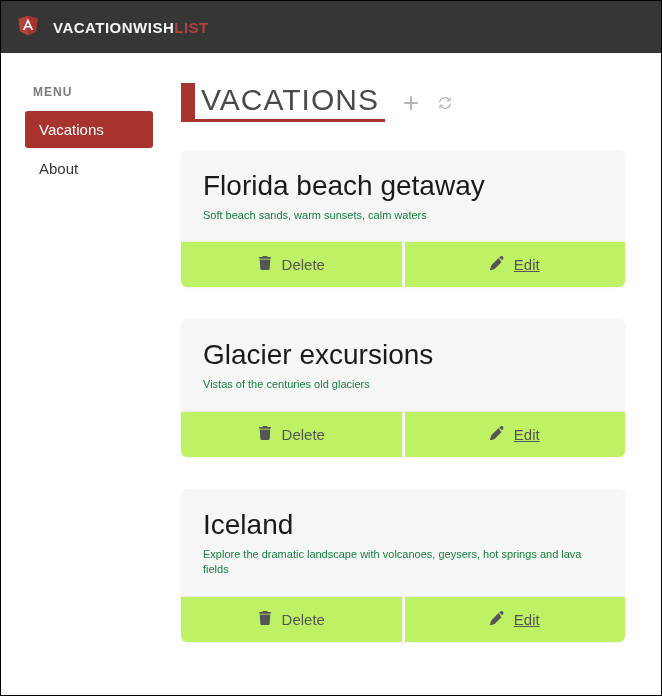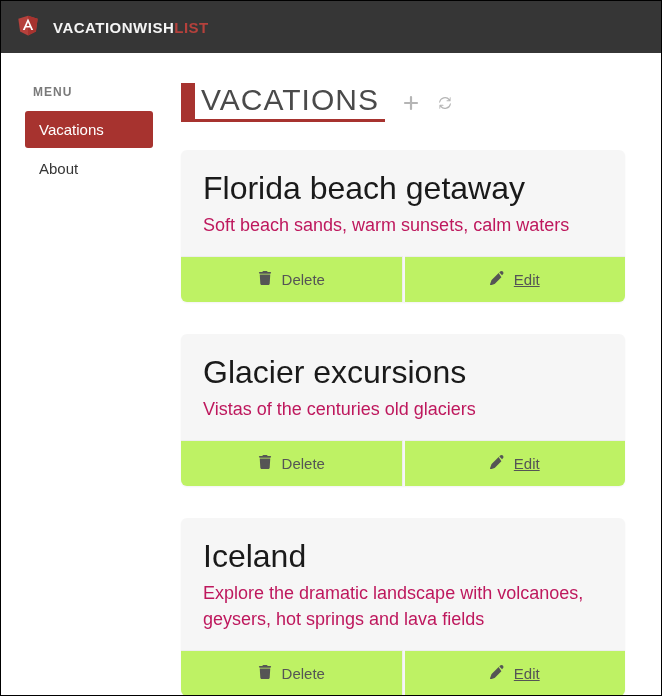--- a/index.html
+++ b/index.html
@@ -115,28 +115,28 @@
     .card {
       background: #f6f6f6;
       border-radius: 6px;
       margin-bottom: 32px;
       box-shadow: 0 1px 2px rgba(0,0,0,0.05);
     }
     .card-body {
       padding: 20px 22px 18px 22px;
     }
     .card-title {
-      font-size: 32px;
+      font-size: 28px;
       font-weight: 500;
       color: #1a1a1a;
       margin-bottom: 6px;
     }
     .card-desc {
-      font-size: 18px;
-      color: #be185d;
+      font-size: 11px;
+      color: #15803d;
       line-height: 1.4;
     }
     .card-actions {
       display: flex;
       gap: 2px;
       padding: 0;
     }
     .card-btn {
       flex: 1;
       background: #bef264;

